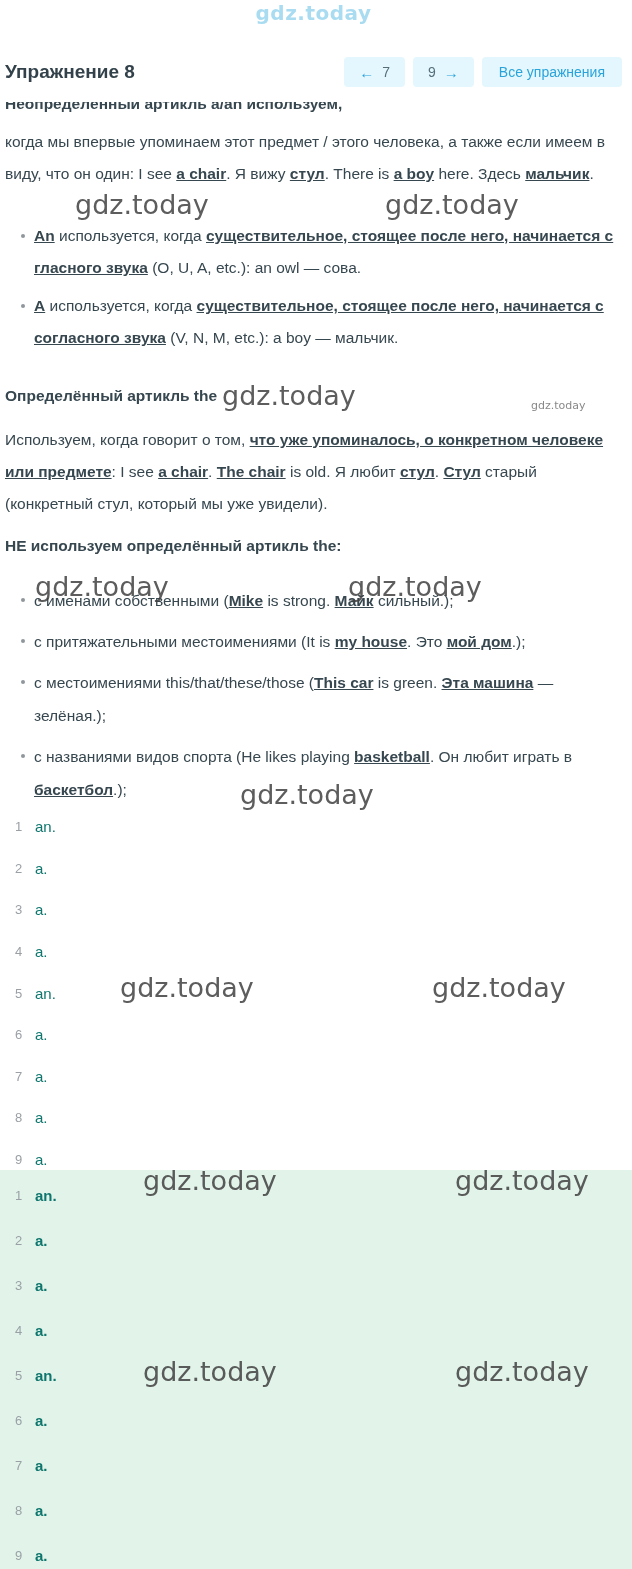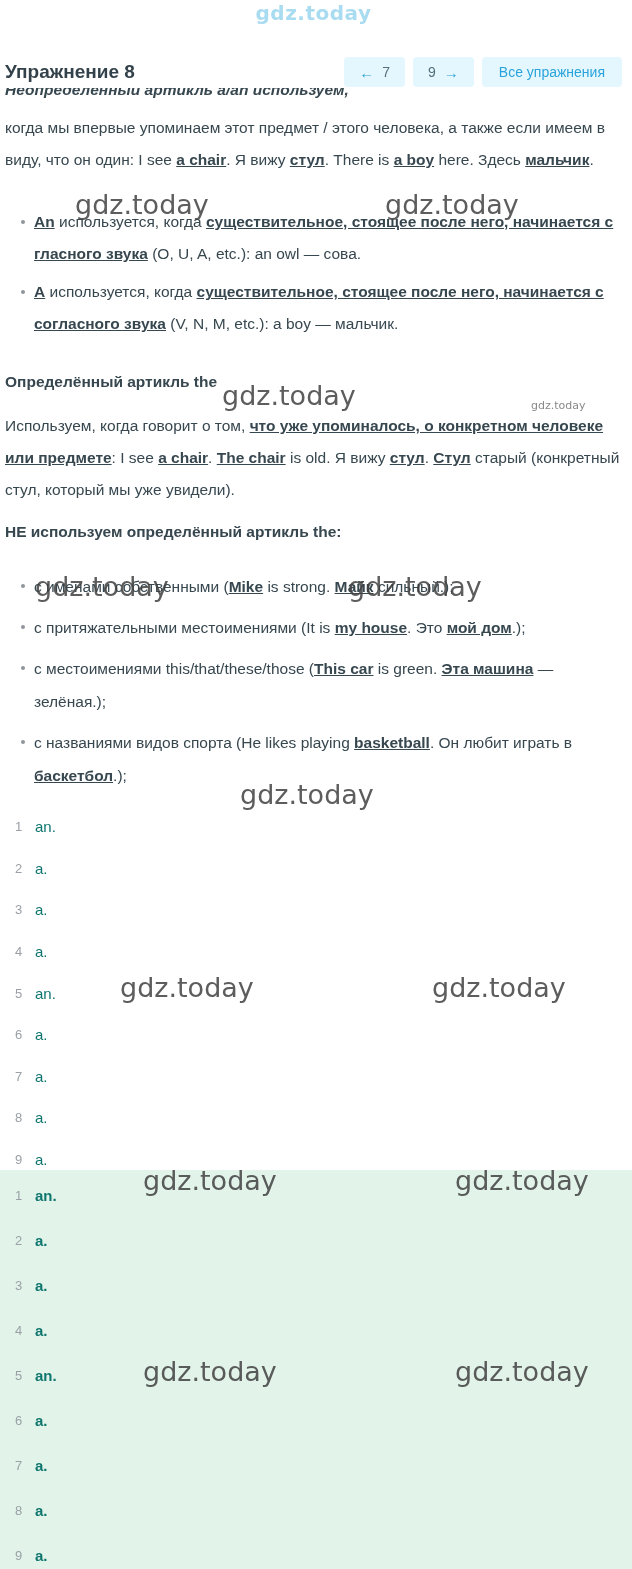--- a/index.html
+++ b/index.html
@@ -16,21 +16,21 @@
 
   .hdr{display:flex;align-items:center;justify-content:space-between;margin-top:30px;height:32px;}
   .title{font-size:19px;font-weight:bold;color:#33424a;}
   .nav{display:flex;gap:8px;align-items:center;}
   .btn{display:flex;align-items:center;gap:8px;background:#e4f7fe;border:none;border-radius:4px;
        height:30px;padding:0 15px;font-size:14px;color:#546e7a;cursor:pointer;
        font-family:"Liberation Sans",sans-serif;}
   .btn .arrow{color:#2aa3da;font-size:15px;line-height:1;}
   .btn.all{color:#2aa3da;padding:0 17px;}
 
-  .clip-line{height:15px;overflow:hidden;margin-top:0;font-style:italic;}
+  .clip-line{height:15px;overflow:hidden;margin-top:14px;}
   .clip-inner{font-weight:bold;font-size:15.5px;line-height:24px;margin-top:-10px;color:#37474f;}
 
   .para{font-size:15.5px;line-height:32px;margin:9px 0 0 0;}
   .para2{margin-top:16px;}
   .subhead{font-weight:bold;font-size:15.5px;margin-top:30px;line-height:24px;}
   .boldline{font-weight:bold;font-size:15.5px;line-height:24px;margin-top:14px;}
 
   ul.blist{margin:30px 0 0 0;padding:0;list-style:none;}
   ul.blist li{position:relative;padding-left:29px;line-height:32px;font-size:15.5px;margin-bottom:6px;}
   ul.blist li::before{content:"";position:absolute;left:16px;top:14px;width:4px;height:4px;
@@ -83,21 +83,21 @@
 
     <p class="para"><span>когда мы впервые упоминаем этот предмет / этого человека, а также если имеем в виду, что он один: I see </span><b>a chair</b><span>. Я вижу </span><b>стул</b><span>. There is </span><b>a boy</b><span> here. Здесь </span><b>мальчик</b><span>.</span></p>
 
     <ul class="blist">
         <li><b>An</b><span> используется, когда </span><b>существительное, стоящее после него, начинается с гласного звука</b><span> (O, U, A, etc.): an owl — сова.</span></li>
         <li><b>А</b><span> используется, когда </span><b>существительное, стоящее после него, начинается с согласного звука</b><span> (V, N, M, etc.): a boy — мальчик.</span></li>
       </ul>
 
     <div class="subhead">Определённый артикль the</div>
 
-    <p class="para para2"><span>Используем, когда говорит о том, </span><b>что уже упоминалось, о конкретном человеке или предмете</b><span>: I see </span><b>a chair</b><span>. </span><b>The chair</b><span> is old. Я вижу </span><b>стул</b><span>. </span><b>Стул</b><span> старый (конкретный стул, который мы уже увидели).</span></p>
+    <p class="para para2"><span>Используем, когда говорит о том, </span><b>что уже упоминалось, о конкретном человеке или предмете</b><span>: I see </span><b>a chair</b><span>. </span><b>The chair</b><span> is old. Я любит </span><b>стул</b><span>. </span><b>Стул</b><span> старый (конкретный стул, который мы уже увидели).</span></p>
 
     <div class="boldline">НЕ используем определённый артикль the:</div>
 
     <ul class="blist blist2">
         <li><span>с именами собственными (</span><b>Mike</b><span> is strong. </span><b>Майк</b><span> сильный.);</span></li>
         <li><span>с притяжательными местоимениями (It is </span><b>my house</b><span>. Это </span><b>мой дом</b><span>.);</span></li>
         <li><span>с местоимениями this/that/these/those (</span><b>This car</b><span> is green. </span><b>Эта машина</b><span> — зелёная.);</span></li>
         <li><span>с названиями видов спорта (He likes playing </span><b>basketball</b><span>. Он любит играть в </span><b>баскетбол</b><span>.);</span></li>
       </ul>
   </div>

